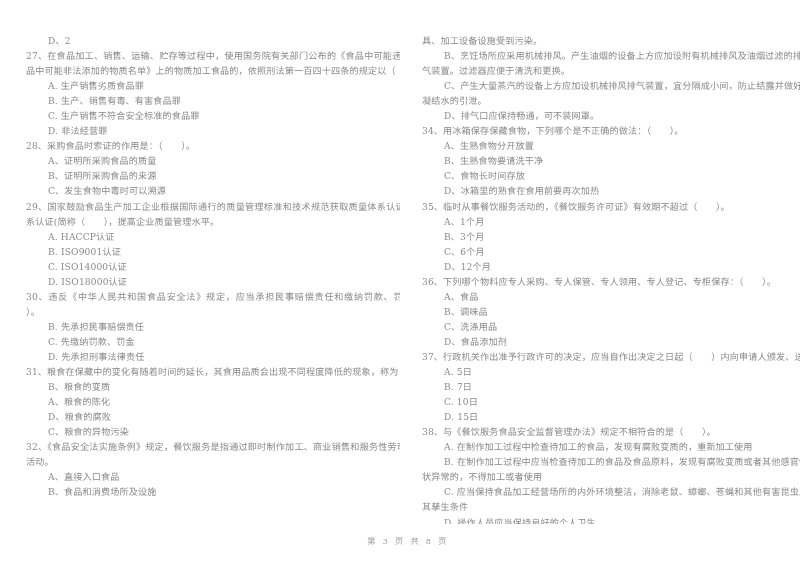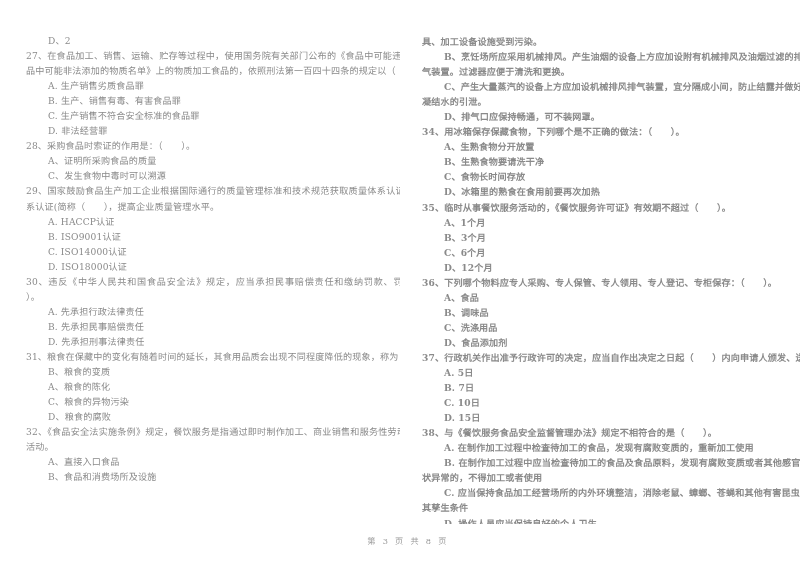--- a/index.html
+++ b/index.html
@@ -38,21 +38,20 @@
     position: relative;
     box-sizing: border-box;
   }
   .col-left {
     padding-left: 26px;
     padding-right: 0px;
   }
   .col-right {
     padding-left: 22px;
     padding-right: 0px;
-    font-weight: bold;
   }
   
   .flow {
     width: 520px;
     font-size: 9.1px;
     line-height: 15.05px;
     letter-spacing: 0.15px;
     color: #8a8a8a;
     text-align: justify;
     text-justify: inter-ideograph;
@@ -98,35 +97,36 @@
     <div class="col col-left">
       <div class="flow">
           <p class="opt">D、2</p>
           <p class="q">27、在食品加工、销售、运输、贮存等过程中，使用国务院有关部门公布的《食品中可能违法添加的非食用物质名单》《保健食品中可能非法添加的物质名单》上的物质加工食品的，依照刑法第一百四十四条的规定以（　　）定罪处罚。</p>
           <p class="opt">A. 生产销售劣质食品罪</p>
           <p class="opt">B. 生产、销售有毒、有害食品罪</p>
           <p class="opt">C. 生产销售不符合安全标准的食品罪</p>
           <p class="opt">D. 非法经营罪</p>
           <p class="q">28、采购食品时索证的作用是：（　　）。</p>
           <p class="opt">A、证明所采购食品的质量</p>
+          <p class="opt">B、证明所采购食品的来源</p>
           <p class="opt">C、发生食物中毒时可以溯源</p>
           <p class="q">29、国家鼓励食品生产加工企业根据国际通行的质量管理标准和技术规范获取质量体系认证或者危害分析与关键控制点管理体系认证(简称（　　），提高企业质量管理水平。</p>
           <p class="opt">A. HACCP认证</p>
           <p class="opt">B. ISO9001认证</p>
           <p class="opt">C. ISO14000认证</p>
           <p class="opt">D. ISO18000认证</p>
           <p class="q">30、违反《中华人民共和国食品安全法》规定，应当承担民事赔偿责任和缴纳罚款、罚金，其财产不足以同时支付时，（　　）。</p>
-          <p class="opt">A. 先承担行政法律责任</p>
           <p class="opt">B. 先承担民事赔偿责任</p>
+          <p class="opt">C. 先缴纳罚款、罚金</p>
           <p class="opt">D. 先承担刑事法律责任</p>
           <p class="q">31、粮食在保藏中的变化有随着时间的延长，其食用品质会出现不同程度降低的现象，称为（　　）。</p>
           <p class="opt">B、粮食的变质</p>
           <p class="opt">A、粮食的陈化</p>
+          <p class="opt">D、粮食的腐败</p>
           <p class="opt">C、粮食的异物污染</p>
-          <p class="opt">D、粮食的腐败</p>
           <p class="q">32、《食品安全法实施条例》规定，餐饮服务是指通过即时制作加工、商业销售和服务性劳动等，向消费者提供（　　）的服务活动。</p>
           <p class="opt">A、直接入口食品</p>
           <p class="opt">B、食品和消费场所及设施</p>
         </div>
     </div>
 
     <div class="col col-right">
       <div class="flow">
           <p class="cont">具、加工设备设施受到污染。</p>
           <p class="opt">B、烹饪场所应采用机械排风。产生油烟的设备上方应加设附有机械排风及油烟过滤的排</p>

